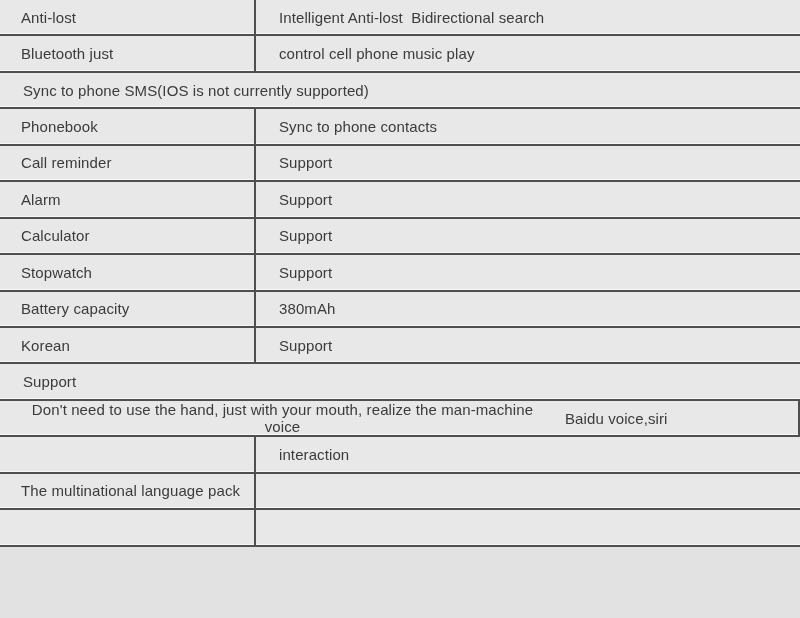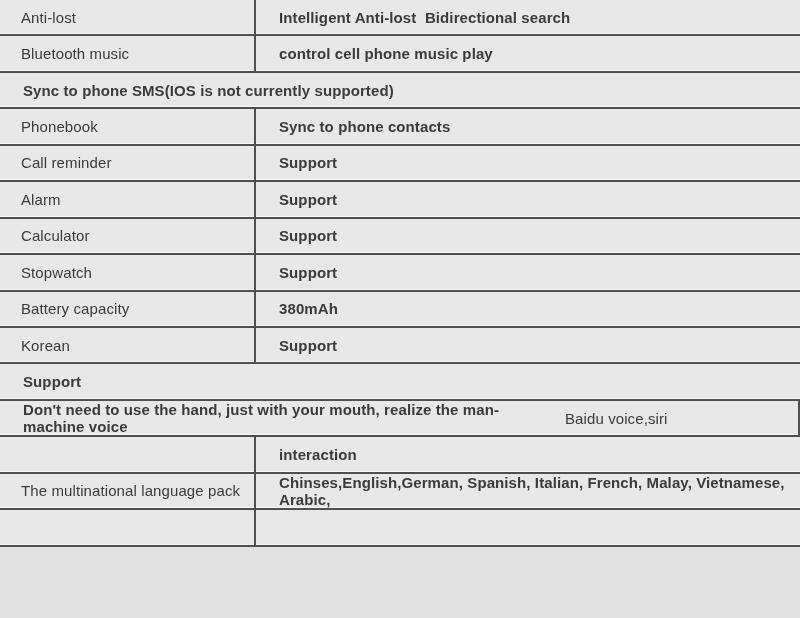--- a/index.html
+++ b/index.html
@@ -16,20 +16,21 @@
   .spec-table {
     width: 800px;
   }
   .spec-row {
     display: flex;
     height: 36.45px;
     box-sizing: border-box;
     background: var(--row-bg, #e8e8e8);
     border-bottom: 2px solid var(--line, #4f4f4f);
     box-shadow: inset 0 -1px 0 rgba(255,255,255,0.65);
+    text-align: center;
   }
   .cell {
     display: flex;
     align-items: center;
     font-size: 15px;
     color: var(--text, #3b3b3b);
     white-space: pre-wrap;
     overflow: hidden;
     letter-spacing: 0.1px;
   }
@@ -38,37 +39,36 @@
     box-sizing: border-box;
     padding-left: 21px;
     padding-right: 8px;
     border-right: 2px solid var(--line, #4f4f4f);
     flex-shrink: 0;
   }
   .cell-value {
     flex: 1;
     padding-left: 23px;
     padding-right: 2px;
-    font-weight: bold;
   }
   .table-footer {
     height: 33px;
     background: var(--footer-bg, #e3e3e3);
   }
 </style>
 </head>
 <body>
 
 <div class="spec-table">
   <div class="spec-row">
     <div class="cell cell-feature">Anti-lost</div>
     <div class="cell cell-value">Intelligent Anti-lost  Bidirectional search</div>
   </div>
   <div class="spec-row">
-    <div class="cell cell-feature">Bluetooth music</div>
+    <div class="cell cell-feature">Bluetooth just</div>
     <div class="cell cell-value">control cell phone music play</div>
   </div>
   <div class="spec-row">
     <div class="cell cell-value">Sync to phone SMS(IOS is not currently supported)</div>
   </div>
   <div class="spec-row">
     <div class="cell cell-feature">Phonebook</div>
     <div class="cell cell-value">Sync to phone contacts</div>
   </div>
   <div class="spec-row">
@@ -101,19 +101,18 @@
   <div class="spec-row">
     <div class="cell cell-value">Don't need to use the hand, just with your mouth, realize the man-machine voice</div>
     <div class="cell cell-feature">Baidu voice,siri</div>
   </div>
   <div class="spec-row">
     <div class="cell cell-feature"></div>
     <div class="cell cell-value">interaction</div>
   </div>
   <div class="spec-row">
     <div class="cell cell-feature">The multinational language pack</div>
-    <div class="cell cell-value">Chinses,English,German, Spanish, Italian, French, Malay, Vietnamese, Arabic,</div>
   </div>
   <div class="spec-row">
     <div class="cell cell-feature"></div>
   </div>
 </div>
 <div class="table-footer"></div>
 
 </body></html>

